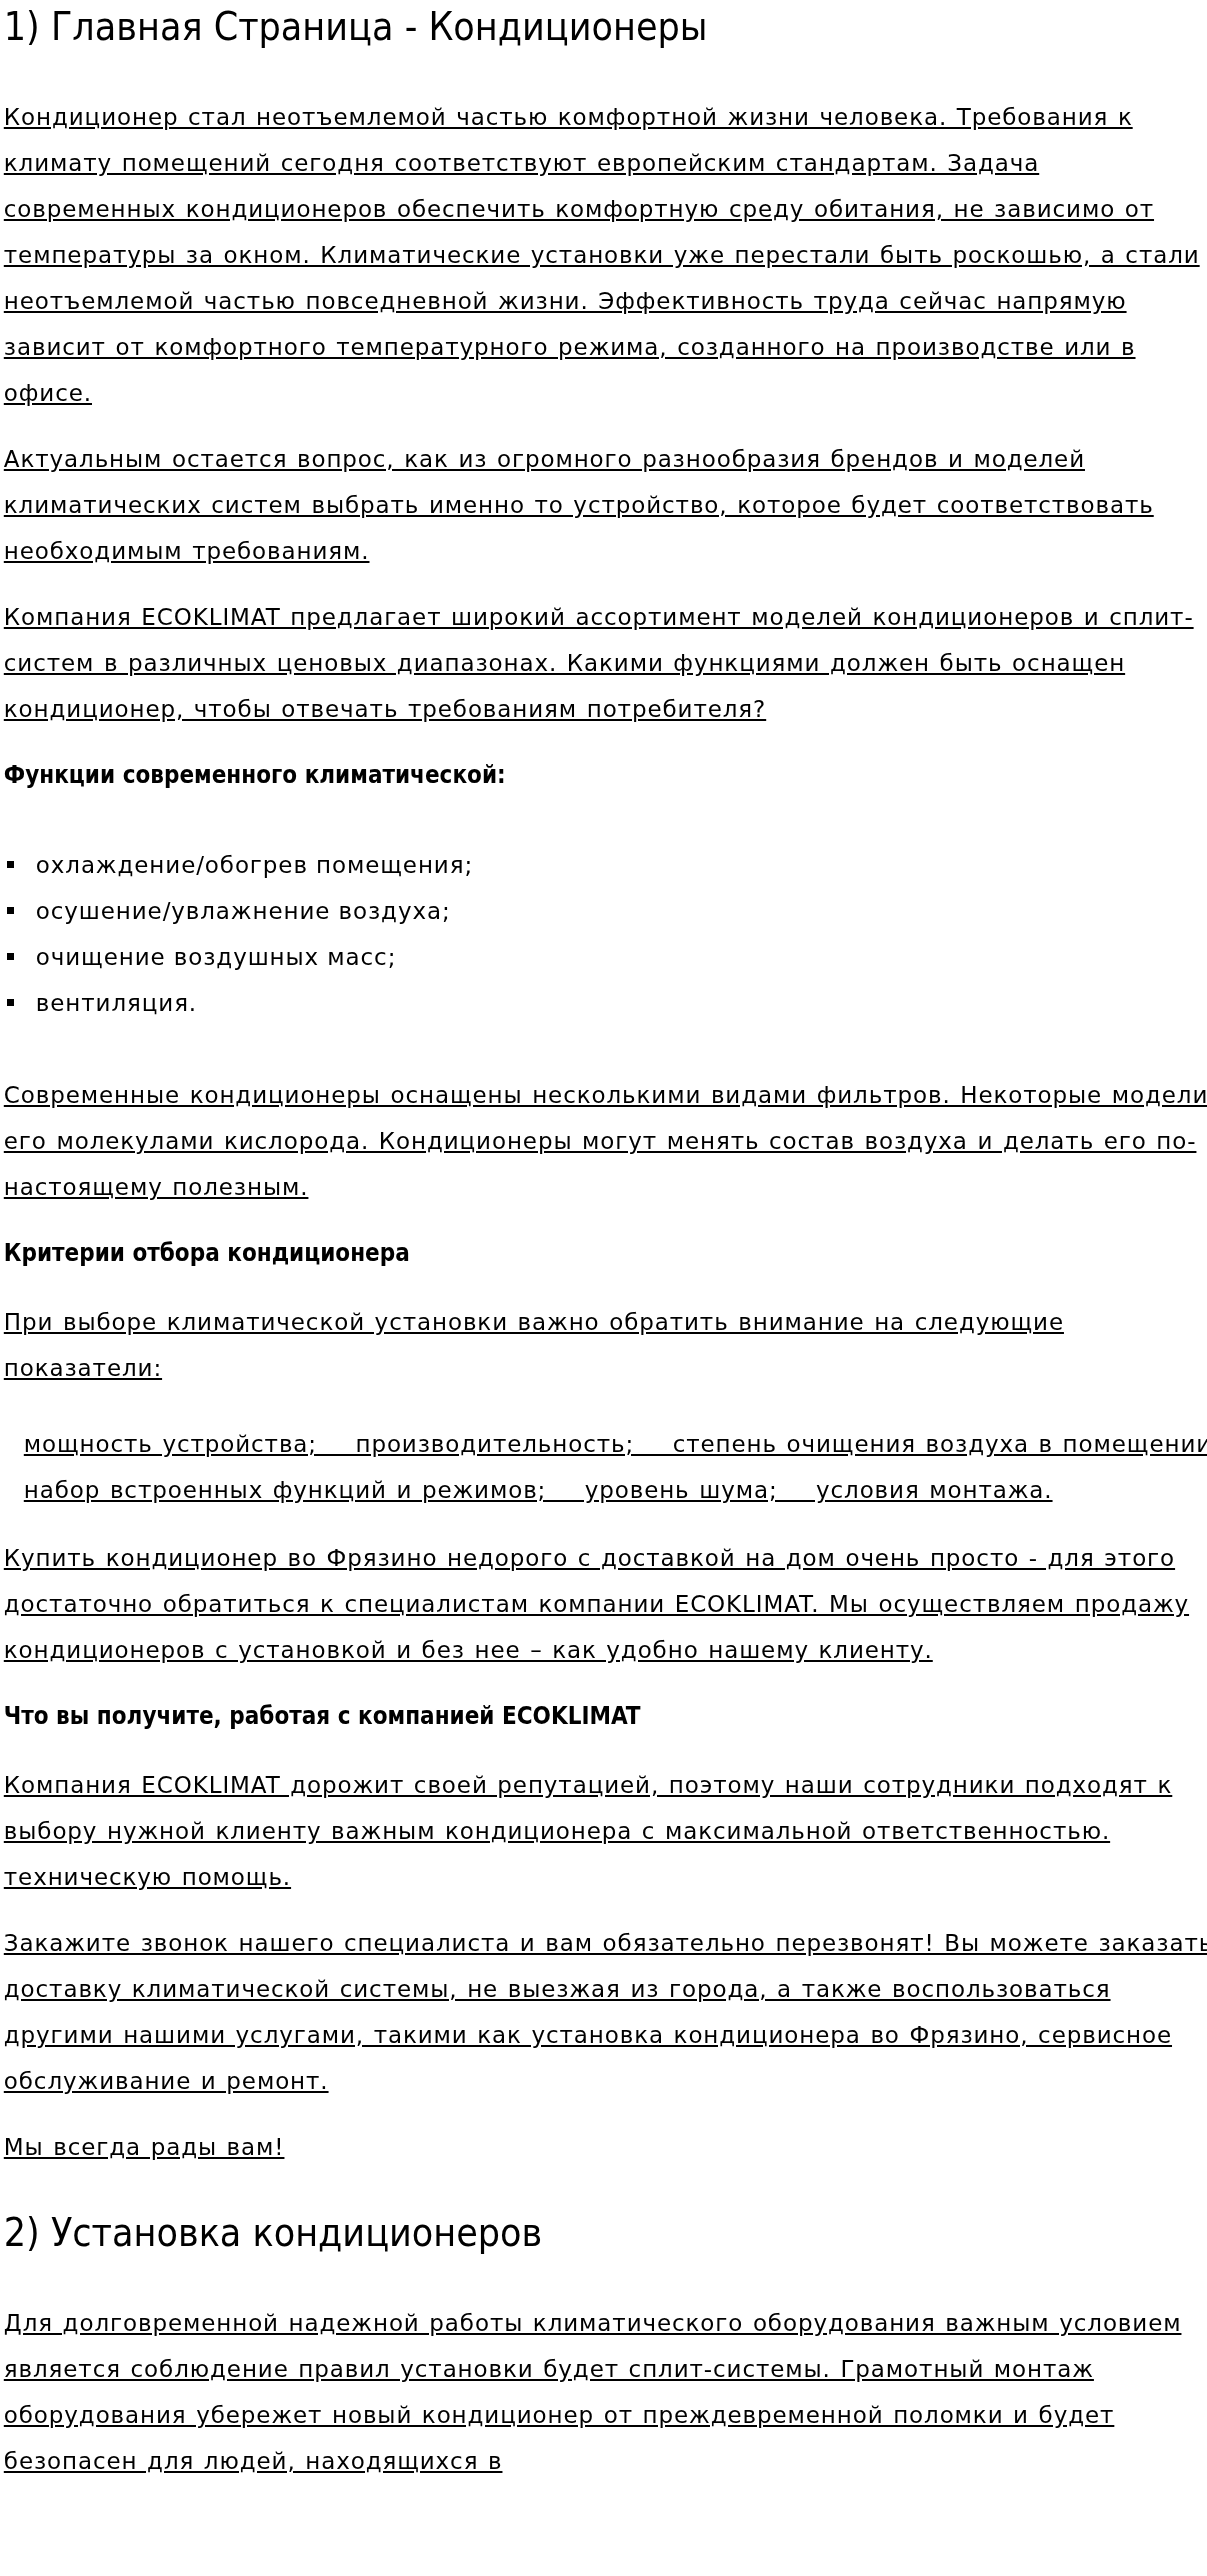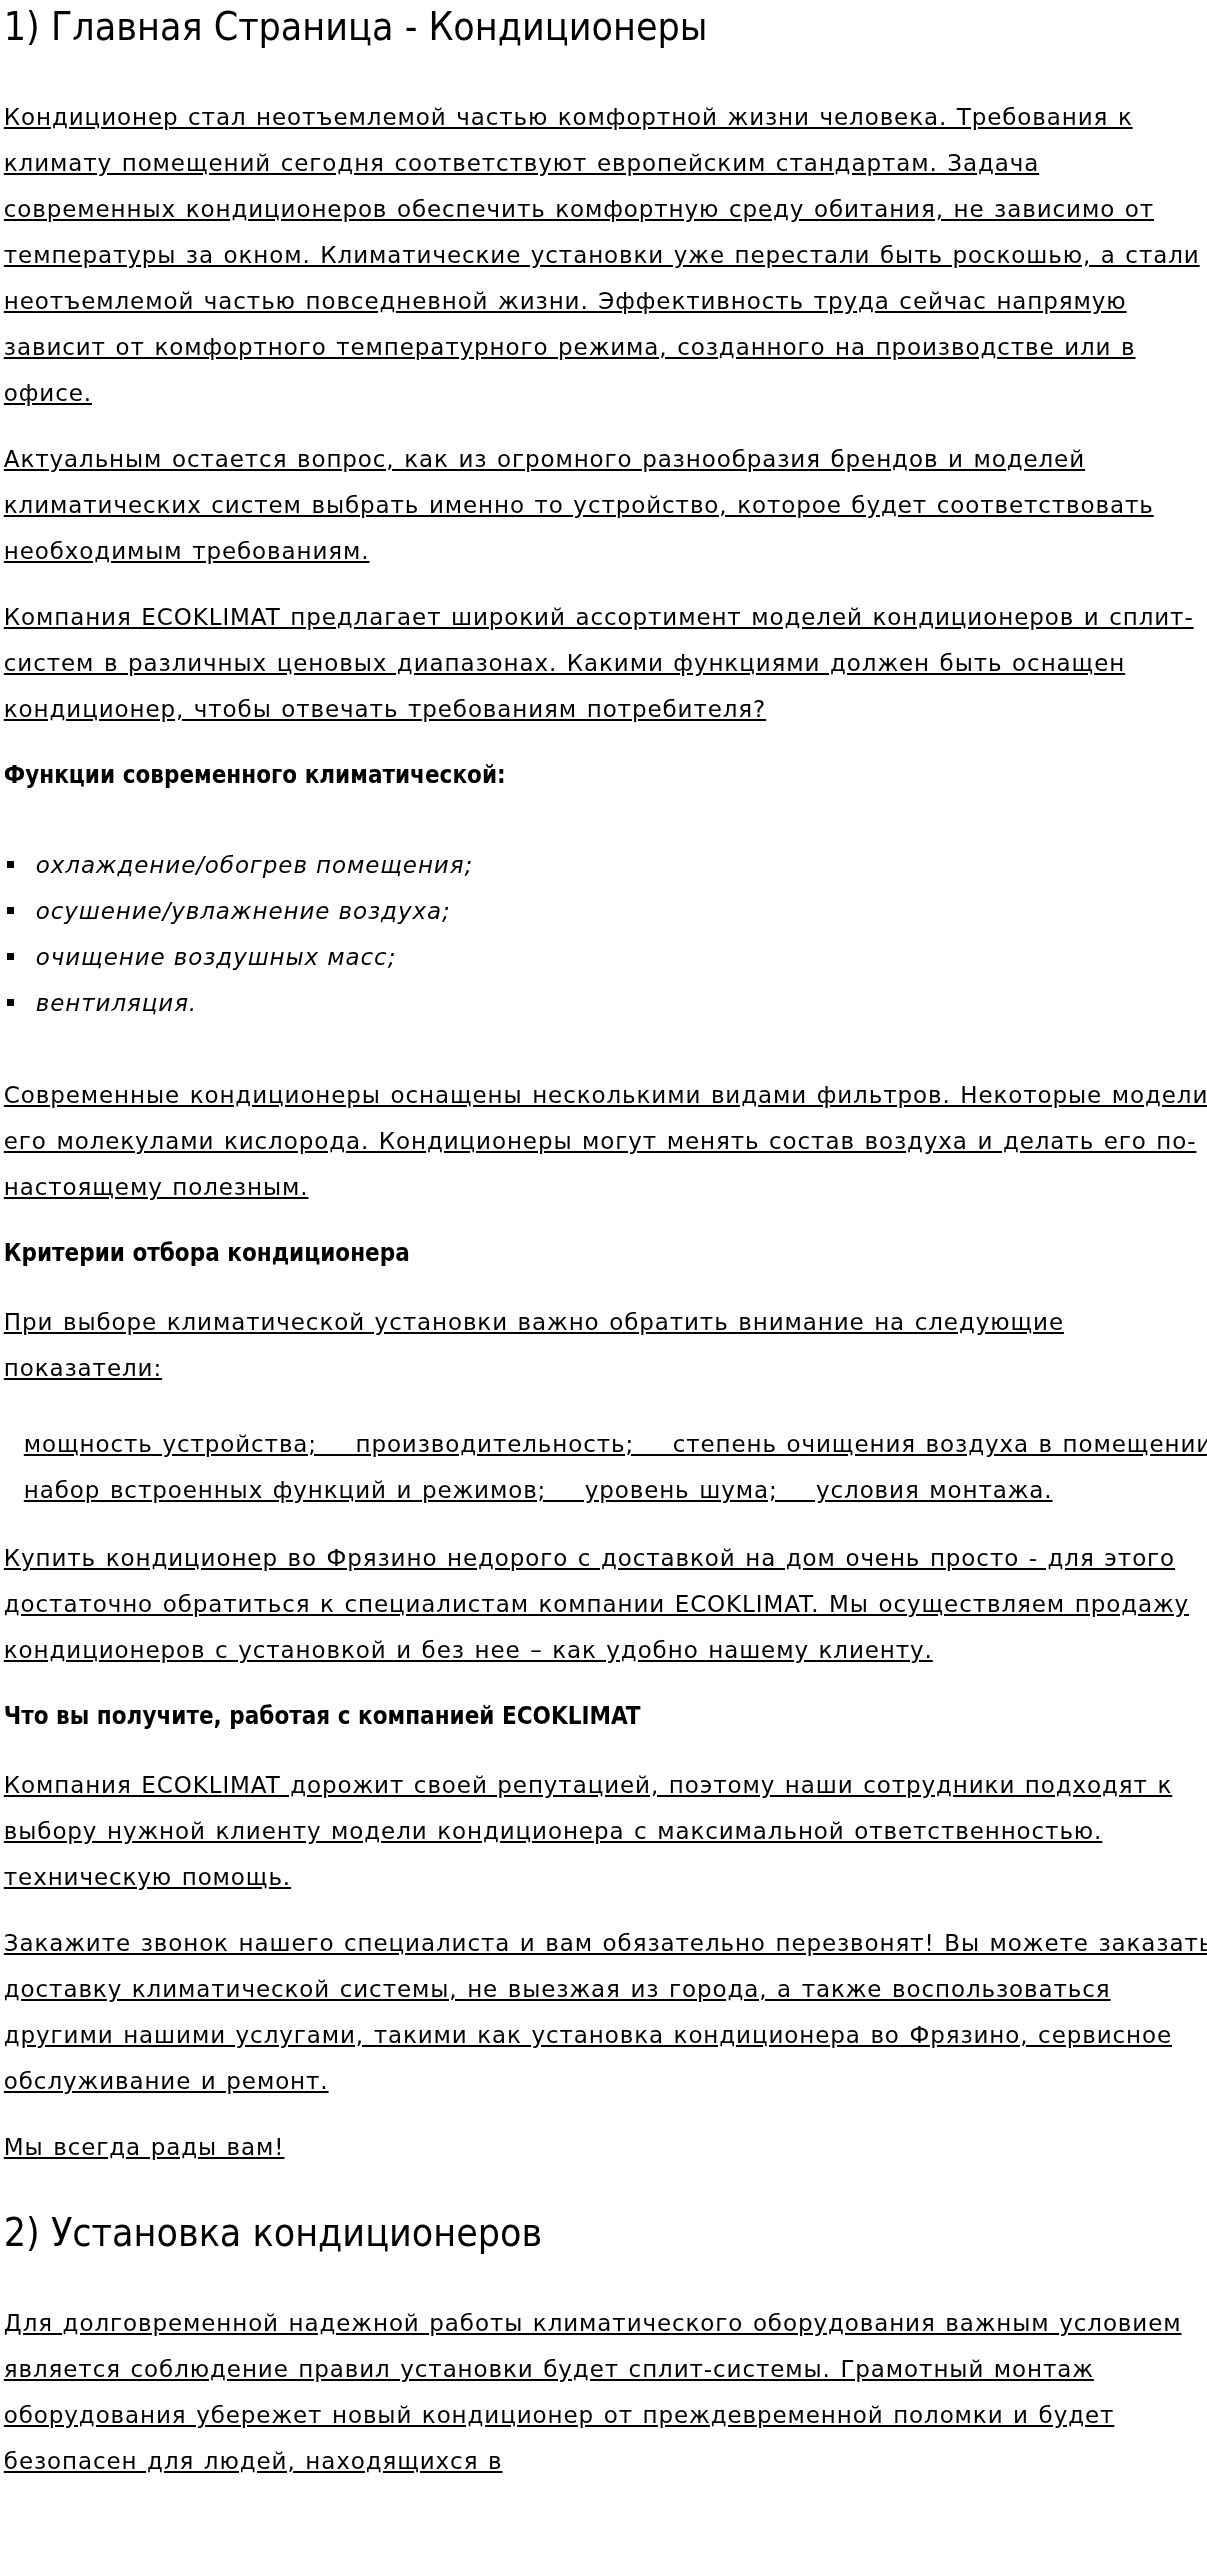--- a/index.html
+++ b/index.html
@@ -53,21 +53,20 @@
     margin: 44px 0 46px 0;
     padding: 0;
   }
   ul.sq li {
     position: relative;
     padding-left: 32px;
     font-size: 23px;
     line-height: 46px;
     letter-spacing: 0.9px;
     white-space: pre;
-    font-style: italic;
   }
   ul.sq li::before {
     content: "";
     position: absolute;
     left: 2.9px;
     top: 19px;
     width: 7.6px;
     height: 7.6px;
     background: #000000;
   }
@@ -135,21 +134,21 @@
   <div class="para">
     <div class="ln">Купить кондиционер во Фрязино недорого с доставкой на дом очень просто - для этого</div>
     <div class="ln">достаточно обратиться к специалистам компании ECOKLIMAT. Мы осуществляем продажу</div>
     <div class="ln">кондиционеров с установкой и без нее – как удобно нашему клиенту.</div>
   </div>
 
   <h2>Что вы получите, работая с компанией ECOKLIMAT</h2>
 
   <div class="para">
     <div class="ln">Компания ECOKLIMAT дорожит своей репутацией, поэтому наши сотрудники подходят к</div>
-    <div class="ln">выбору нужной клиенту модели кондиционера с максимальной ответственностью.</div>
+    <div class="ln">выбору нужной клиенту важным кондиционера с максимальной ответственностью.</div>
     <div class="ln">техническую помощь.</div>
   </div>
 
   <div class="para">
     <div class="ln">Закажите звонок нашего специалиста и вам обязательно перезвонят! Вы можете заказать</div>
     <div class="ln">доставку климатической системы, не выезжая из города, а также воспользоваться</div>
     <div class="ln">другими нашими услугами, такими как установка кондиционера во Фрязино, сервисное</div>
     <div class="ln">обслуживание и ремонт.</div>
   </div>
 

